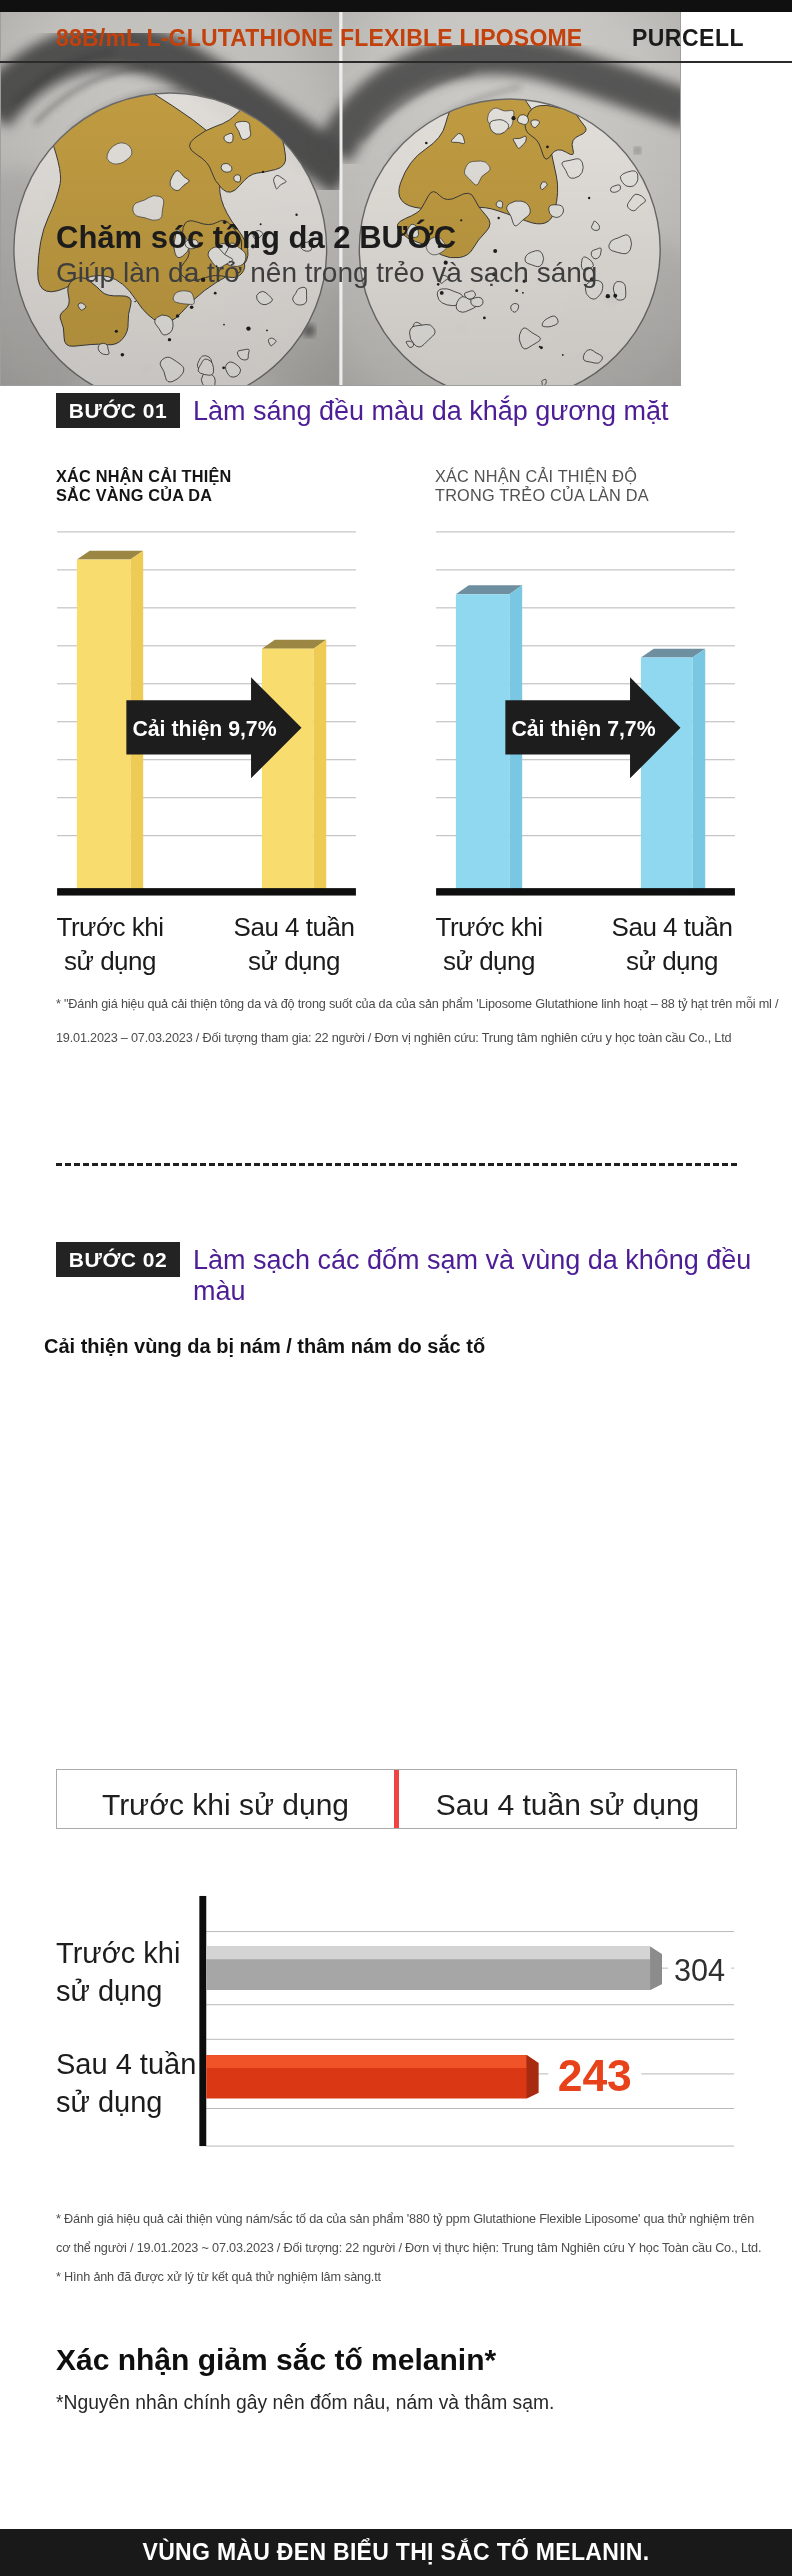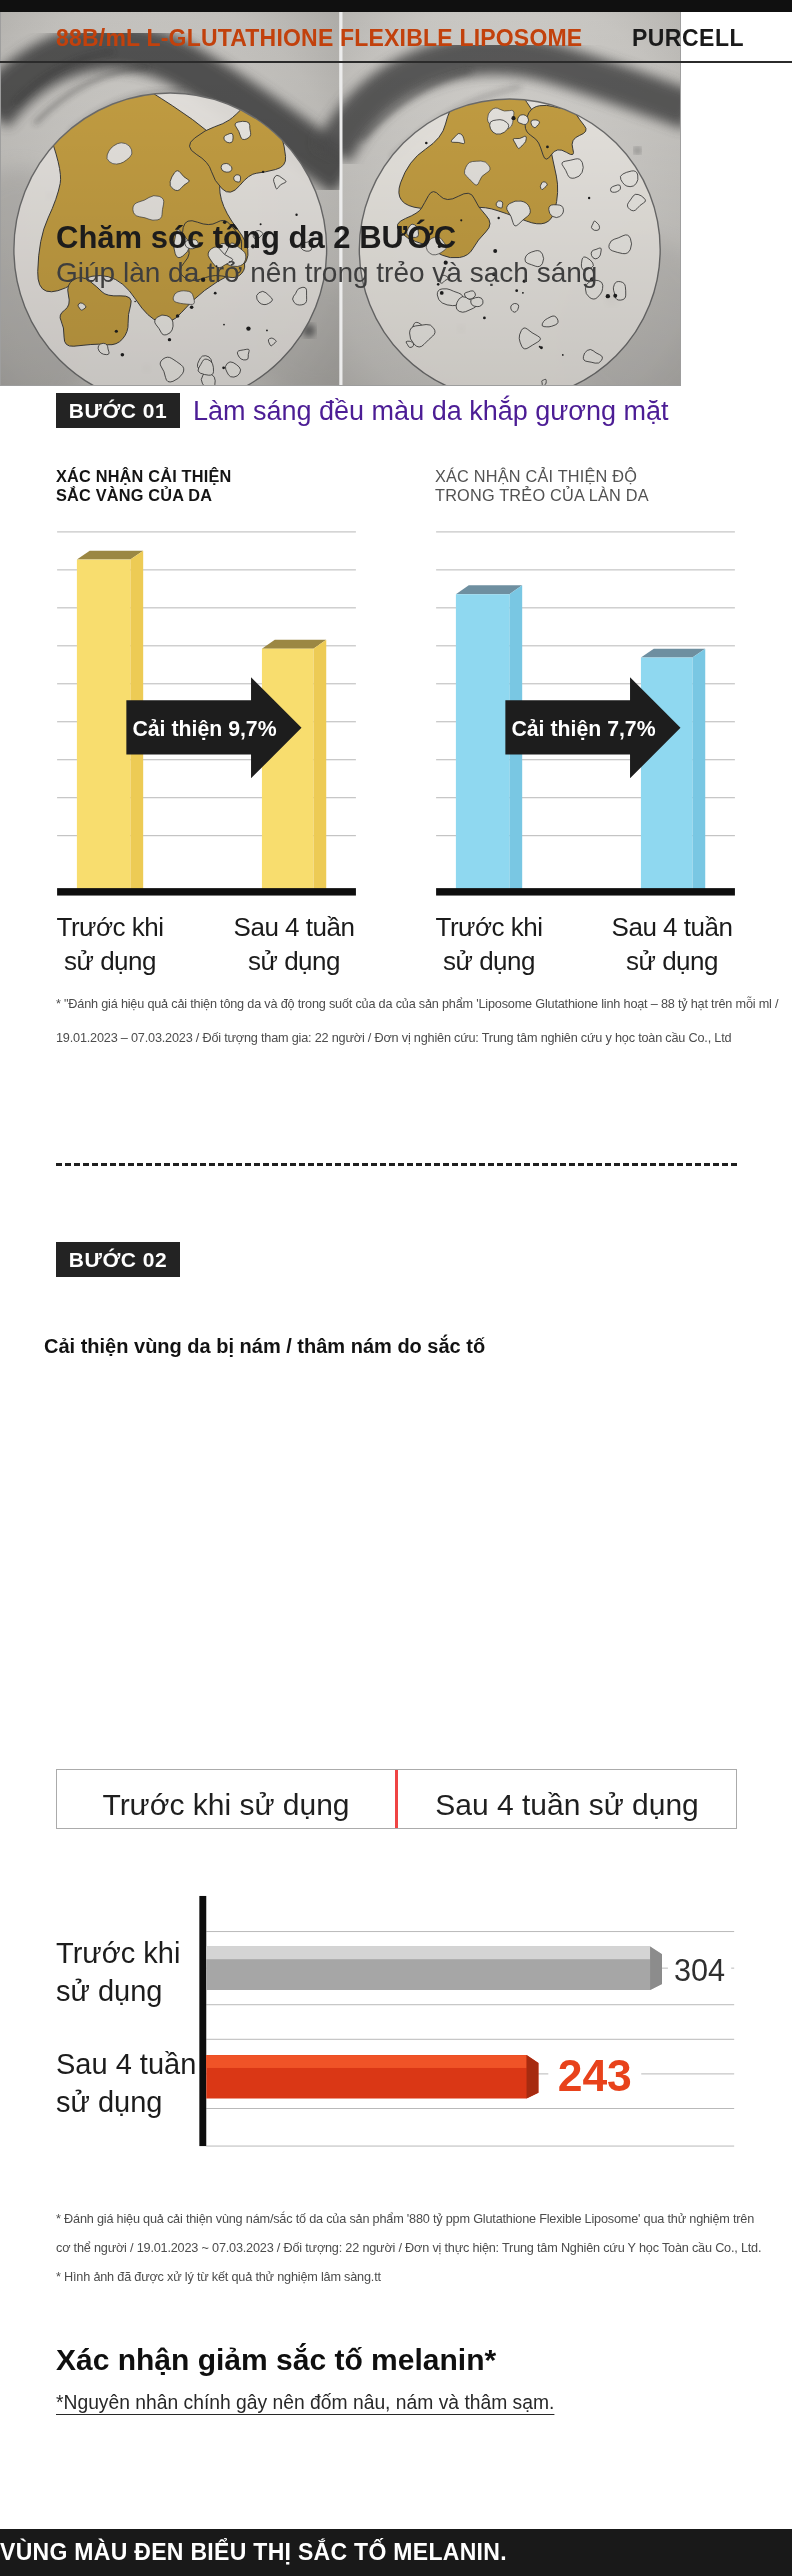--- a/index.html
+++ b/index.html
@@ -30,28 +30,28 @@
   .xlab .ln{display:block}
   .xl0{left:41px}.xl1{left:225px}.xl2{left:420px}.xl3{left:603px}
   .fnote{left:56px;color:#4c4c4c;font-size:12.7px;letter-spacing:-0.2px;white-space:nowrap}
   .fn1{top:987px;line-height:34px}
   .fn2{top:2205px;line-height:29px}
   .dash{left:56px;top:1163px;width:681px;border-top:3px dashed #1f1f1f}
   .subhead2{left:44px;top:1335px;font-size:20px;font-weight:700;color:#121212}
   #photos{left:56px;top:1383px}
   .lblbox{left:56px;top:1769px;width:681px;height:60px;border:1px solid #ababab;display:flex;box-sizing:border-box;background:#fff}
   .lblcell{flex:1;text-align:center;font-size:30px;color:#1f1f1f;line-height:69px}
-  .lblcell+.lblcell{border-left:3px solid #ef4444}
+  .lblcell+.lblcell{border-left:5px solid #ef4444}
   .hlab{left:56px;width:158px;font-size:29px;line-height:38px;color:#1c1c1c}
   .hlab .ln{display:block}
   .hl0{top:1934px}.hl1{top:2045px}
   #hchart{left:56px;top:1889px}
   .result-h{left:56px;top:2343px;font-size:30px;font-weight:700;color:#0f0f0f}
-  .result-n{left:56px;top:2392px;font-size:19.3px;color:#282828;text-decoration:underline;text-underline-offset:5px}
-  .footer{left:0;top:2529px;width:792px;height:47px;background:#191919;color:#fff;text-align:left;
+  .result-n{left:56px;top:2392px;font-size:19.3px;color:#282828;text-underline-offset:5px}
+  .footer{left:0;top:2529px;width:792px;height:47px;background:#191919;color:#fff;text-align:center;
           line-height:47px;font-size:23px;font-weight:700;letter-spacing:0.3px}
 </style>
 </head>
 <body>
 
 <div id="page">
 
   <div class="abs topbar"></div>
   <div class="abs hdr-product">88B/mL L-GLUTATHIONE FLEXIBLE LIPOSOME</div>
   <div class="abs hdr-brand">PURCELL</div>
@@ -131,20 +131,21 @@
   </div>
 
   <div class="abs fnote fn1">
     <div>* "Đánh giá hiệu quả cải thiện tông da và độ trong suốt của da của sản phẩm 'Liposome Glutathione linh hoạt – 88 tỷ hạt trên mỗi ml /</div>
     <div>19.01.2023 – 07.03.2023 / Đối tượng tham gia: 22 người / Đơn vị nghiên cứu: Trung tâm nghiên cứu y học toàn cầu Co., Ltd</div>
   </div>
 
   <div class="abs dash"></div>
 
   <div class="abs badge badge2">BƯỚC 02</div>
+  <div class="abs step-heading sh2">Làm sạch các đốm sạm và vùng da không đều màu</div>
   <div class="abs subhead2">Cải thiện vùng da bị nám / thâm nám do sắc tố</div>
 
   <svg id="photos" width="681" height="386" viewBox="0 0 688 390">
     <defs>
       <radialGradient id="gSkinL" cx="45%" cy="55%" r="80%">
         <stop offset="0%" stop-color="#d8d6d2"></stop>
           <stop offset="70%" stop-color="#c2c0bc"></stop>
           <stop offset="100%" stop-color="#a9a7a3"></stop>
       </radialGradient>
       <radialGradient id="gSkinR" cx="50%" cy="55%" r="80%">

